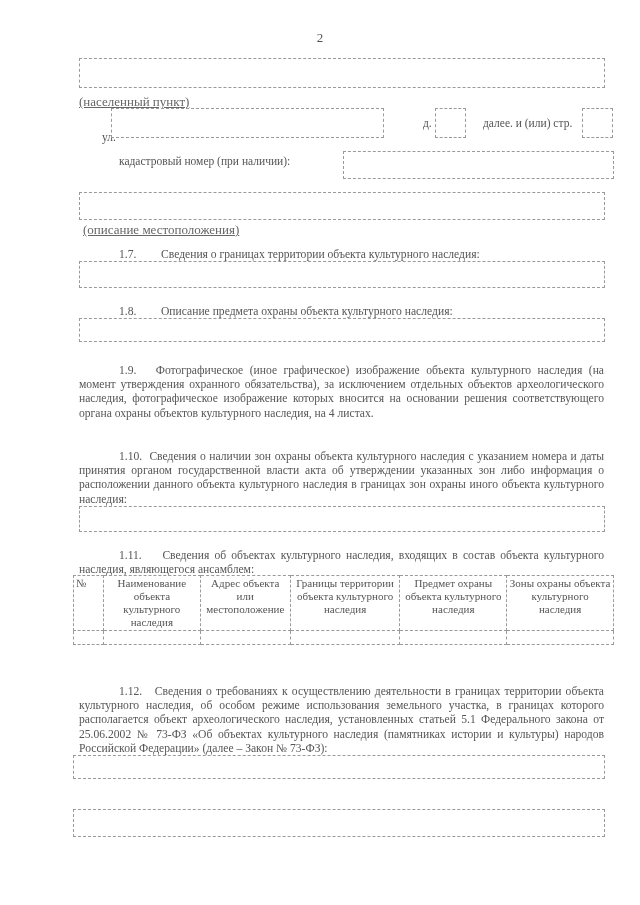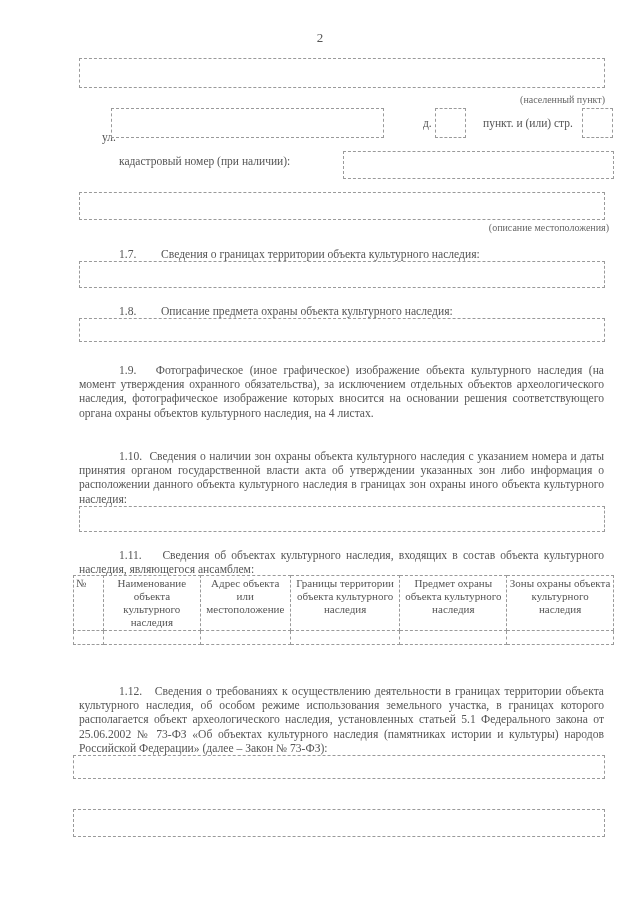--- a/index.html
+++ b/index.html
@@ -11,23 +11,24 @@
       font-size: 11.5px;
       overflow: hidden;
     }
     .box {
       position: absolute;
       border: 1px dashed #9a9a9a;
       background: #fff;
     }
     .caption {
       position: absolute;
-      font-size: 10px;
+      font-size: 13px;
       color: #666;
-      text-align: right;
+      text-align: left;
+      text-decoration: underline;
     }
     .label { position: absolute; white-space: nowrap; }
     .para {
       position: absolute;
       left: 79px;
       width: 525px;
       text-align: justify;
       line-height: 14.2px;
       font-size: 11.6px;
     }
@@ -62,21 +63,21 @@
 
 <div class="label" style="left:0;width:640px;top:30px;text-align:center;font-size:13px;">2</div>
 
 <div class="box" style="left:79px;top:58px;width:526px;height:30px;"></div>
 <div class="caption" style="left:79px;width:526px;top:94px;">(населенный пункт)</div>
 
 <div class="label" style="left:88px;top:131px;margin-left:14px;">ул.</div>
 <div class="box" style="left:111px;top:108px;width:273px;height:30px;"></div>
 <div class="label" style="left:423px;top:117px;">д.</div>
 <div class="box" style="left:435px;top:108px;width:31px;height:30px;"></div>
-<div class="label" style="left:483px;top:117px;">пункт. и (или) стр.</div>
+<div class="label" style="left:483px;top:117px;">далее. и (или) стр.</div>
 <div class="box" style="left:582px;top:108px;width:31px;height:30px;"></div>
 
 <div class="label" style="left:119px;top:155px;text-align:right;">кадастровый номер (при наличии):</div>
 <div class="box" style="left:343px;top:151px;width:271px;height:28px;"></div>
 
 <div class="box" style="left:79px;top:192px;width:526px;height:28px;"></div>
 <div class="caption" style="left:83px;width:526px;top:222px;">(описание местоположения)</div>
 
 <div class="heading" style="top:248px;">
   <span class="num">1.7.</span><span>Сведения о границах территории объекта культурного наследия:</span>

